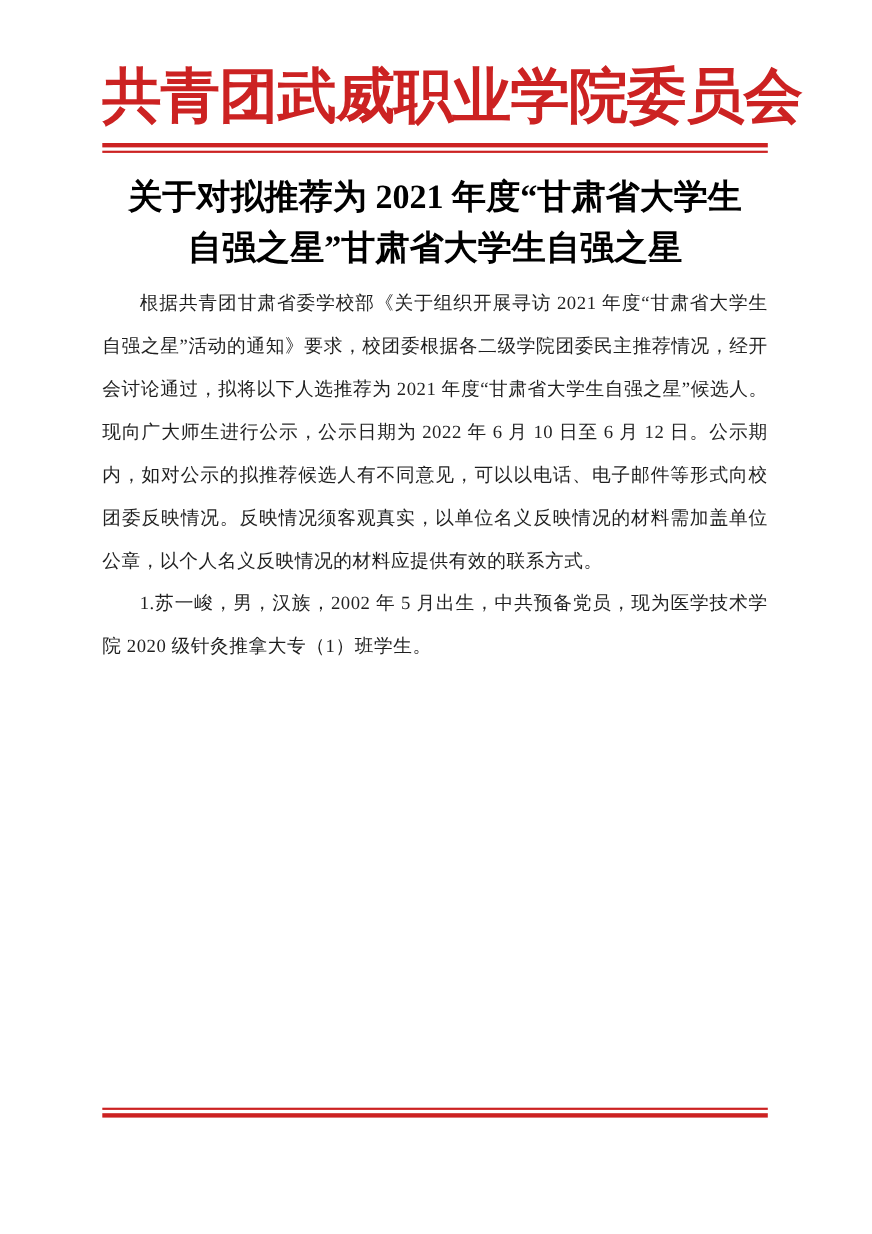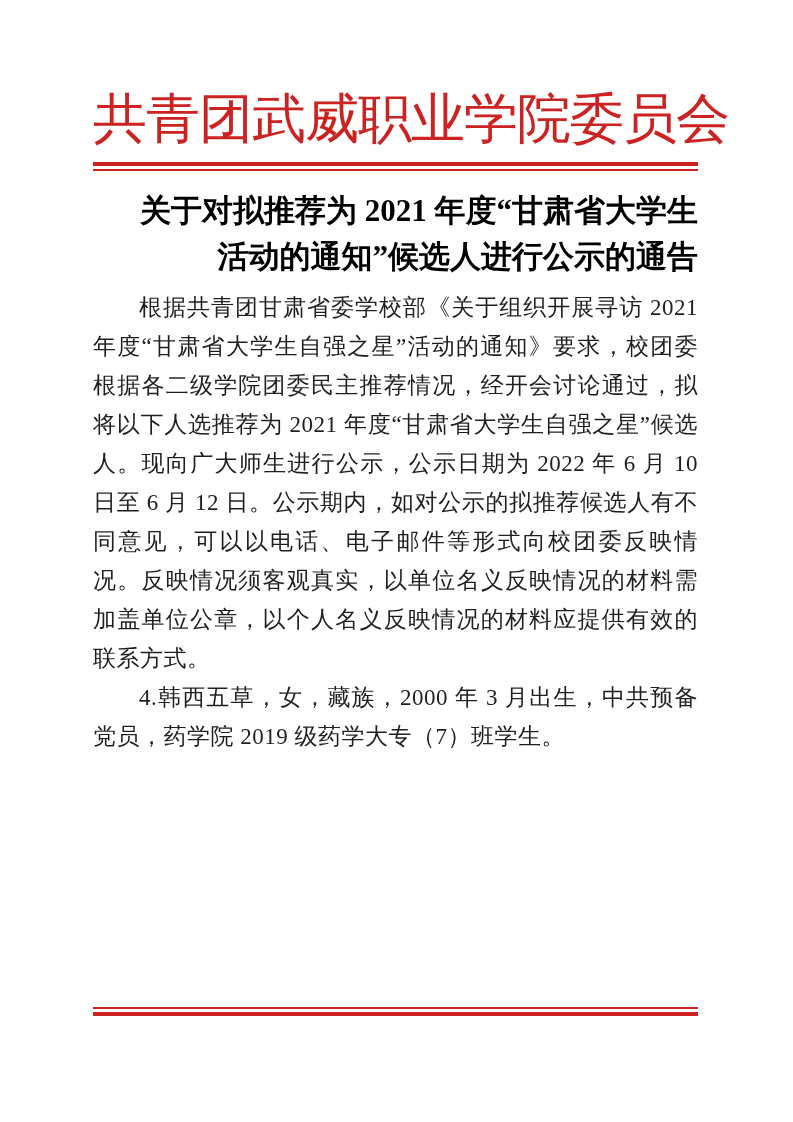--- a/index.html
+++ b/index.html
@@ -16,52 +16,52 @@
     font-family: "Liberation Serif", serif;
     color: var(--text, #1f1f1f);
   }
   .content {
     position: absolute;
     left: 93px;
     top: 0;
     width: 605px;
   }
   .org-title {
-    margin-top: 92px;
+    margin-top: 60px;
     text-align: center;
-    font-weight: normal;
+    font-weight: bold;
     font-size: 54px;
     line-height: 1.0;
     letter-spacing: -1px;
     white-space: nowrap;
     color: var(--accent-red, #cc2222);
   }
   .masthead-divider {
     margin-top: 16px;
   }
   .rule-thick {
     height: 4px;
     background: var(--accent-red, #cc2222);
   }
   .rule-thin {
     margin-top: 3px;
     height: 2px;
     background: var(--accent-red, #cc2222);
   }
   .doc-title {
     margin-top: 17px;
-    text-align: right;
+    text-align: center;
     font-weight: bold;
     font-size: 31px;
     line-height: 46px;
     color: #000000;
   }
   .body-text {
     margin-top: 8px;
-    font-size: 23px;
+    font-size: 17px;
     line-height: 39px;
     letter-spacing: 0.5px;
     text-align: justify;
   }
   .body-text p {
     margin: 0;
     text-indent: 2em;
   }
   .section-heading {
     font-weight: bold;
@@ -89,26 +89,26 @@
 
     <div class="org-title">共青团武威职业学院委员会</div>
 
     <div class="masthead-divider">
       <div class="rule-thick"></div>
       <div class="rule-thin"></div>
     </div>
 
     <div class="doc-title">
       <div>关于对拟推荐为 2021 年度“甘肃省大学生</div>
-      <div>活动的通知”候选人进行公示的通告</div>
+      <div>自强之星”甘肃省大学生自强之星</div>
     </div>
 
     <div class="body-text">
       <p>根据共青团甘肃省委学校部《关于组织开展寻访 2021 年度“甘肃省大学生自强之星”活动的通知》要求，校团委根据各二级学院团委民主推荐情况，经开会讨论通过，拟将以下人选推荐为 2021 年度“甘肃省大学生自强之星”候选人。现向广大师生进行公示，公示日期为 2022 年 6 月 10 日至 6 月 12 日。公示期内，如对公示的拟推荐候选人有不同意见，可以以电话、电子邮件等形式向校团委反映情况。反映情况须客观真实，以单位名义反映情况的材料需加盖单位公章，以个人名义反映情况的材料应提供有效的联系方式。</p>
-      <p>4.韩西五草，女，藏族，2000 年 3 月出生，中共预备党员，药学院 2019 级药学大专（7）班学生。</p>
+      <p>1.苏一峻，男，汉族，2002 年 5 月出生，中共预备党员，现为医学技术学院 2020 级针灸推拿大专（1）班学生。</p>
     </div>
 
   </div>
 
   <div class="footer-divider">
     <div class="rule-thin"></div>
     <div class="rule-thick"></div>
   </div>
 </div>
 

